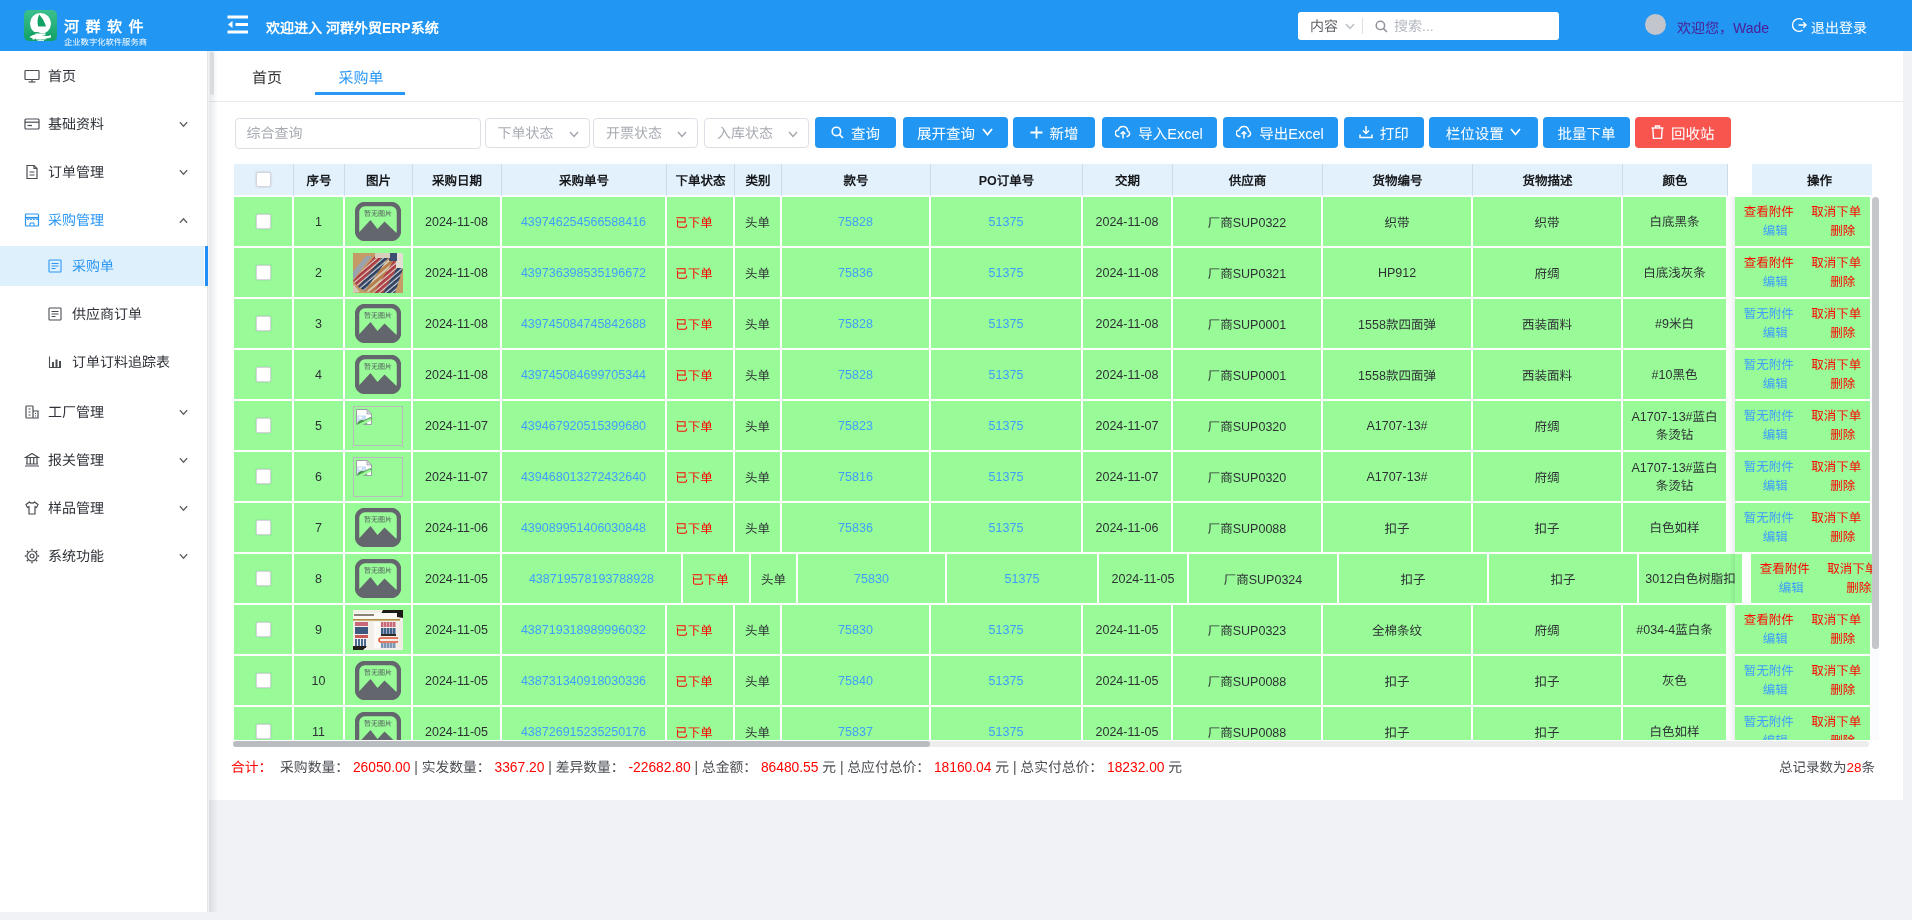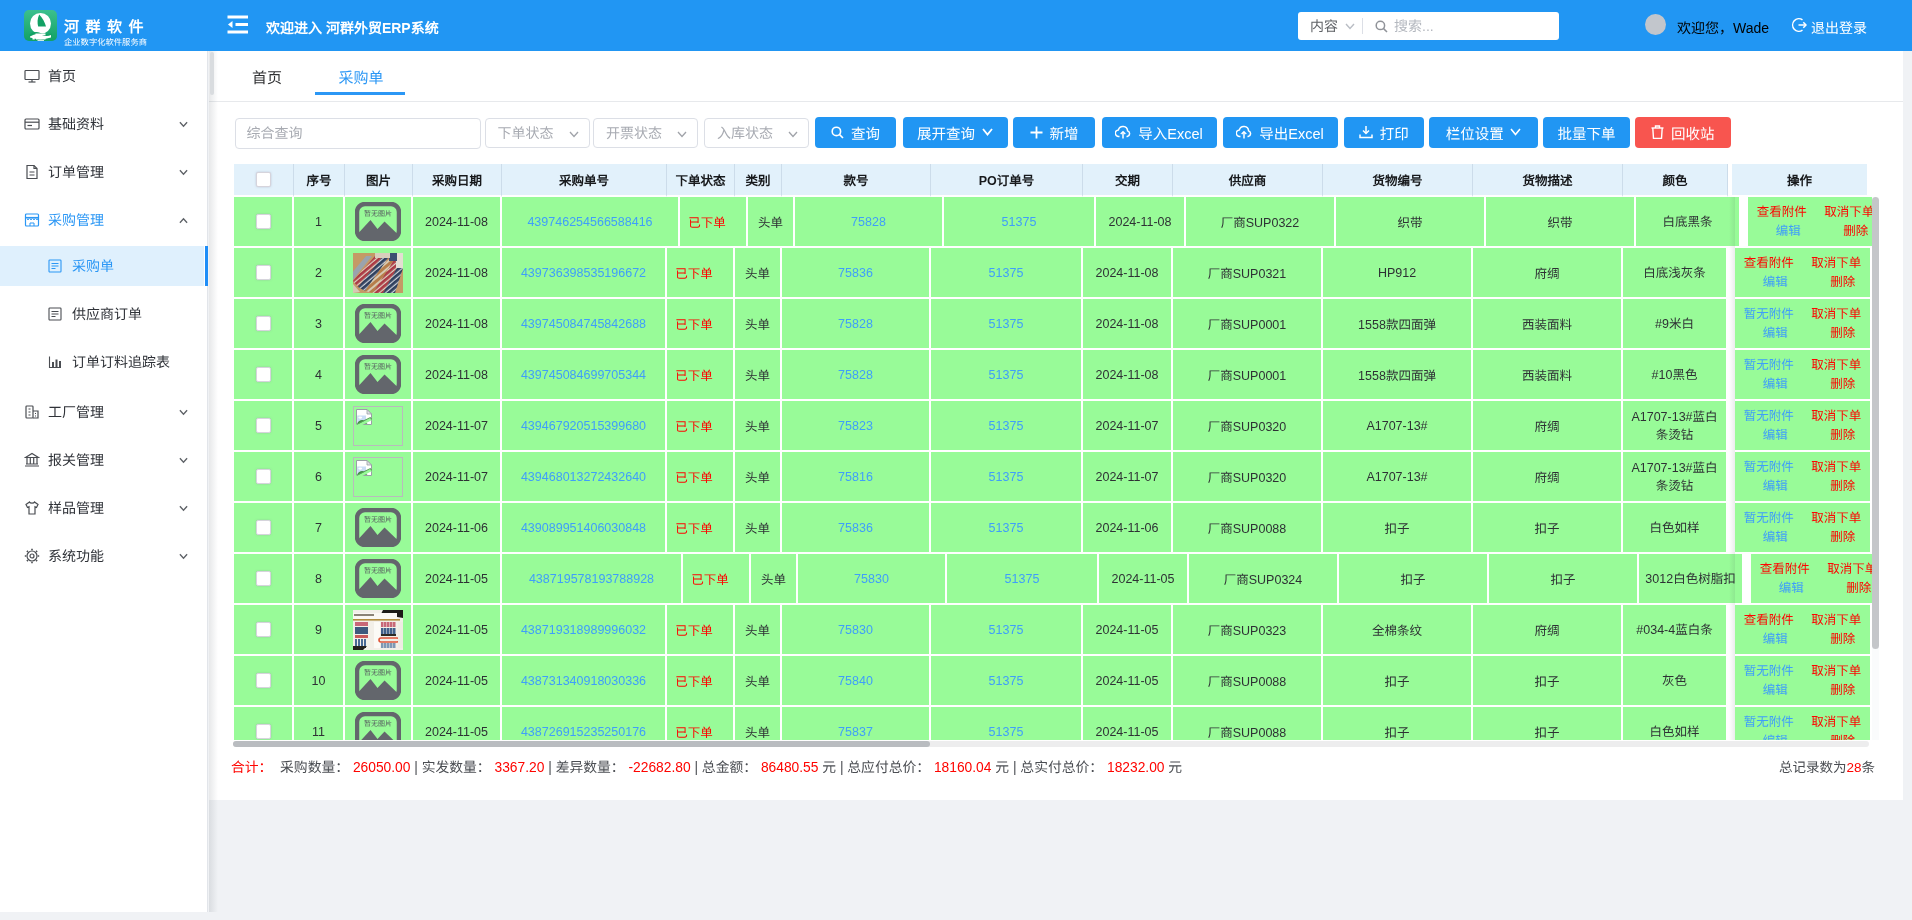--- a/index.html
+++ b/index.html
@@ -65,21 +65,21 @@
         <path d="M1 1 L5 5.5 L9 1"></path>
       </svg>
     <div style="position:absolute;left:64px;top:6px;width:1px;height:16px;background:#dcdfe6"></div>
     <svg style="position:absolute;left:77px;top:8px" width="13" height="13" viewBox="0 0 13 13" fill="none" stroke="#909399" stroke-width="1.5">
         <circle cx="5.4" cy="5.4" r="4.2"></circle>
         <path d="M8.6 8.6 L12 12"></path>
       </svg>
     <span style="position:absolute;left:96px;top:0;line-height:28px;font-size:14px;color:#b4b8bf">搜索...</span>
   </div>
   <div style="position:absolute;left:1644.5px;top:14px;width:21px;height:21px;border-radius:50%;background:#c2c6cc"></div>
-  <div style="position:absolute;left:1677px;top:17px;color:#000000;font-size:14px;white-space:nowrap">欢迎您，Wade</div>
+  <div style="position:absolute;left:1677px;top:17px;color:#4c1d95;font-size:14px;white-space:nowrap">欢迎您，Wade</div>
   <svg style="position:absolute;left:1791px;top:17px" width="16" height="16" viewBox="0 0 16 16" fill="none" stroke="#fff" stroke-width="1.5">
       <path d="M11.5 2.8 A6.3 6.3 0 1 0 11.5 13.2"></path>
       <path d="M7.5 8 H15"></path>
       <path d="M12.3 5.3 L15 8 L12.3 10.7"></path>
     </svg>
   <div style="position:absolute;left:1811px;top:17px;color:#fff;font-size:14px;white-space:nowrap">退出登录</div>
 </div>
 <div id="sidebar">
     <div class="mi " style="top:4.5px">
       <span class="ic"><svg viewBox="0 0 16 16" fill="none" stroke="#4a4d52" stroke-width="1.2">
@@ -253,36 +253,36 @@
       <div class="hc" style="width:165px">采购单号</div>
       <div class="hc" style="width:68px">下单状态</div>
       <div class="hc" style="width:47px">类别</div>
       <div class="hc" style="width:149px">款号</div>
       <div class="hc" style="width:152px">PO订单号</div>
       <div class="hc" style="width:90px">交期</div>
       <div class="hc" style="width:150px">供应商</div>
       <div class="hc" style="width:150px">货物编号</div>
       <div class="hc" style="width:150px">货物描述</div>
       <div class="hc" style="width:105px">颜色</div>
-      <div class="hc" style="width:135px;margin-left:4px;border-right:none">操作</div>
+      <div class="hc" style="width:135px;margin-left:24px;border-right:none">操作</div>
     </div>
 <div class="tr">
       <div class="c" style="width:60px">
         <span class="cb"></span>
       </div>
       <div class="c" style="width:51px">1</div>
       <div class="c" style="width:68px">
         <svg width="46" height="39" viewBox="0 0 46 39">
           <rect x="2" y="2" width="42" height="35" rx="8" fill="none" stroke="#63666c" stroke-width="4.5"></rect>
           <text x="23" y="13.5" font-size="7" fill="#55585e" text-anchor="middle" font-family="Liberation Sans">暂无图片</text>
           <path d="M3 36 L3 31.5 L15.5 18 L22.5 27 L29.5 19.5 L43 32.5 L43 36 Z" fill="#63666c"></path>
         </svg>
       </div>
       <div class="c" style="width:89px">2024-11-08</div>
-      <div class="c lk" style="width:178px">439746254566588416</div>
+      <div class="c lk" style="width:165px">439746254566588416</div>
       <div class="c red" style="width:68px;padding-right:12px">已下单</div>
       <div class="c" style="width:47px">头单</div>
       <div class="c lk" style="width:149px">75828</div>
       <div class="c lk" style="width:152px">51375</div>
       <div class="c" style="width:90px">2024-11-08</div>
       <div class="c" style="width:150px">厂商SUP0322</div>
       <div class="c" style="width:150px">织带</div>
       <div class="c" style="width:150px">织带</div>
       <div class="c" style="width:105px">
         <span class="wrapc">白底黑条</span>

